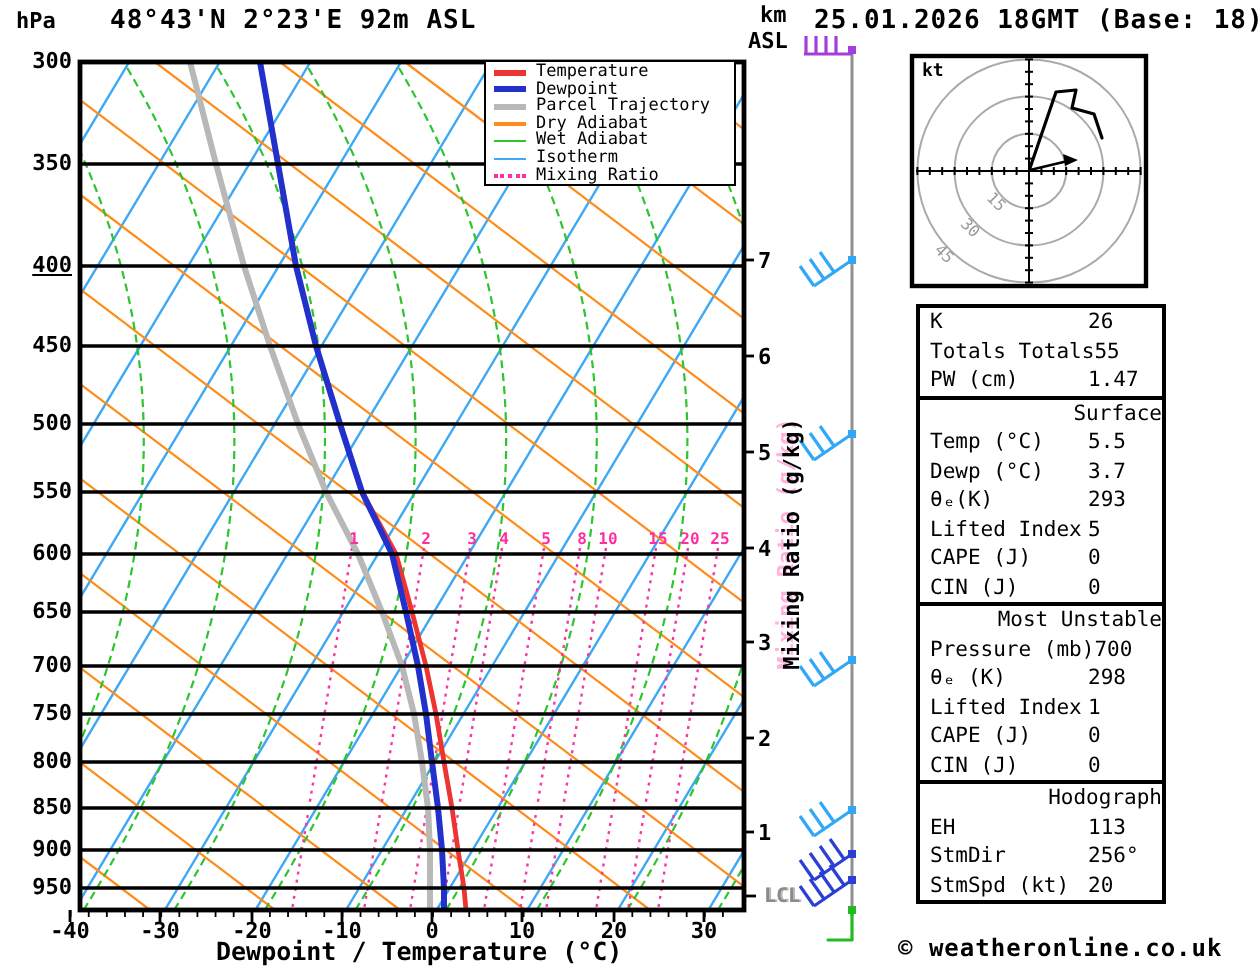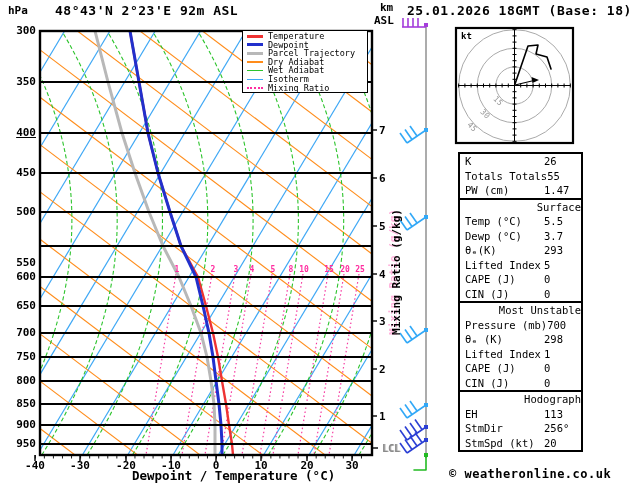--- a/index.html
+++ b/index.html
@@ -313,21 +313,21 @@
         <span class="lsamp s-mix"></span>
         <span>Mixing Ratio</span>
       </div>
   </div>
 
   <div class="abs ptick" style="left:6px;top:24px;">300</div>
   <div class="abs ptick" style="left:6px;top:75px;">350</div>
   <div class="abs ptick" style="left:6px;top:126px;text-decoration:underline;">400</div>
   <div class="abs ptick" style="left:6px;top:166px;">450</div>
   <div class="abs ptick" style="left:6px;top:205px;">500</div>
-  <div class="abs ptick" style="left:6px;top:239px;margin-top:17px;">550</div>
+  <div class="abs ptick" style="left:6px;top:239px;">550</div>
   <div class="abs ptick" style="left:6px;top:270px;">600</div>
   <div class="abs ptick" style="left:6px;top:299px;">650</div>
   <div class="abs ptick" style="left:6px;top:326px;">700</div>
   <div class="abs ptick" style="left:6px;top:350px;">750</div>
   <div class="abs ptick" style="left:6px;top:374px;">800</div>
   <div class="abs ptick" style="left:6px;top:397px;">850</div>
   <div class="abs ptick" style="left:6px;top:418px;">900</div>
   <div class="abs ptick" style="left:6px;top:437px;">950</div>
 
   <div class="abs ktick" style="left:379px;top:124px;">7</div>
@@ -355,21 +355,21 @@
 
   <div class="abs xtick" style="left:18px;top:459px;">-40</div>
   <div class="abs xtick" style="left:63px;top:459px;">-30</div>
   <div class="abs xtick" style="left:109px;top:459px;">-20</div>
   <div class="abs xtick" style="left:154px;top:459px;">-10</div>
   <div class="abs xtick" style="left:199px;top:459px;">0</div>
   <div class="abs xtick" style="left:244px;top:459px;">10</div>
   <div class="abs xtick" style="left:290px;top:459px;">20</div>
   <div class="abs xtick" style="left:335px;top:459px;">30</div>
 
-  <div class="abs b" style="left:132px;top:468px;font-size:12.5px;">Dewpoint / Temperature (°C)</div>
+  <div class="abs b" style="left:108px;top:468px;font-size:12.5px;">Dewpoint / Temperature (°C)</div>
 
   <div class="abs kt" style="left:461px;top:31px;">kt</div>
   <div class="abs ring" style="left:498px;top:101px;">15</div>
   <div class="abs ring" style="left:485px;top:114px;">30</div>
   <div class="abs ring" style="left:472px;top:127px;">45</div>
 
   <div class="abs stats">
     <div class="sec">
       <div class="row">
           <span class="lbl">K</span>

